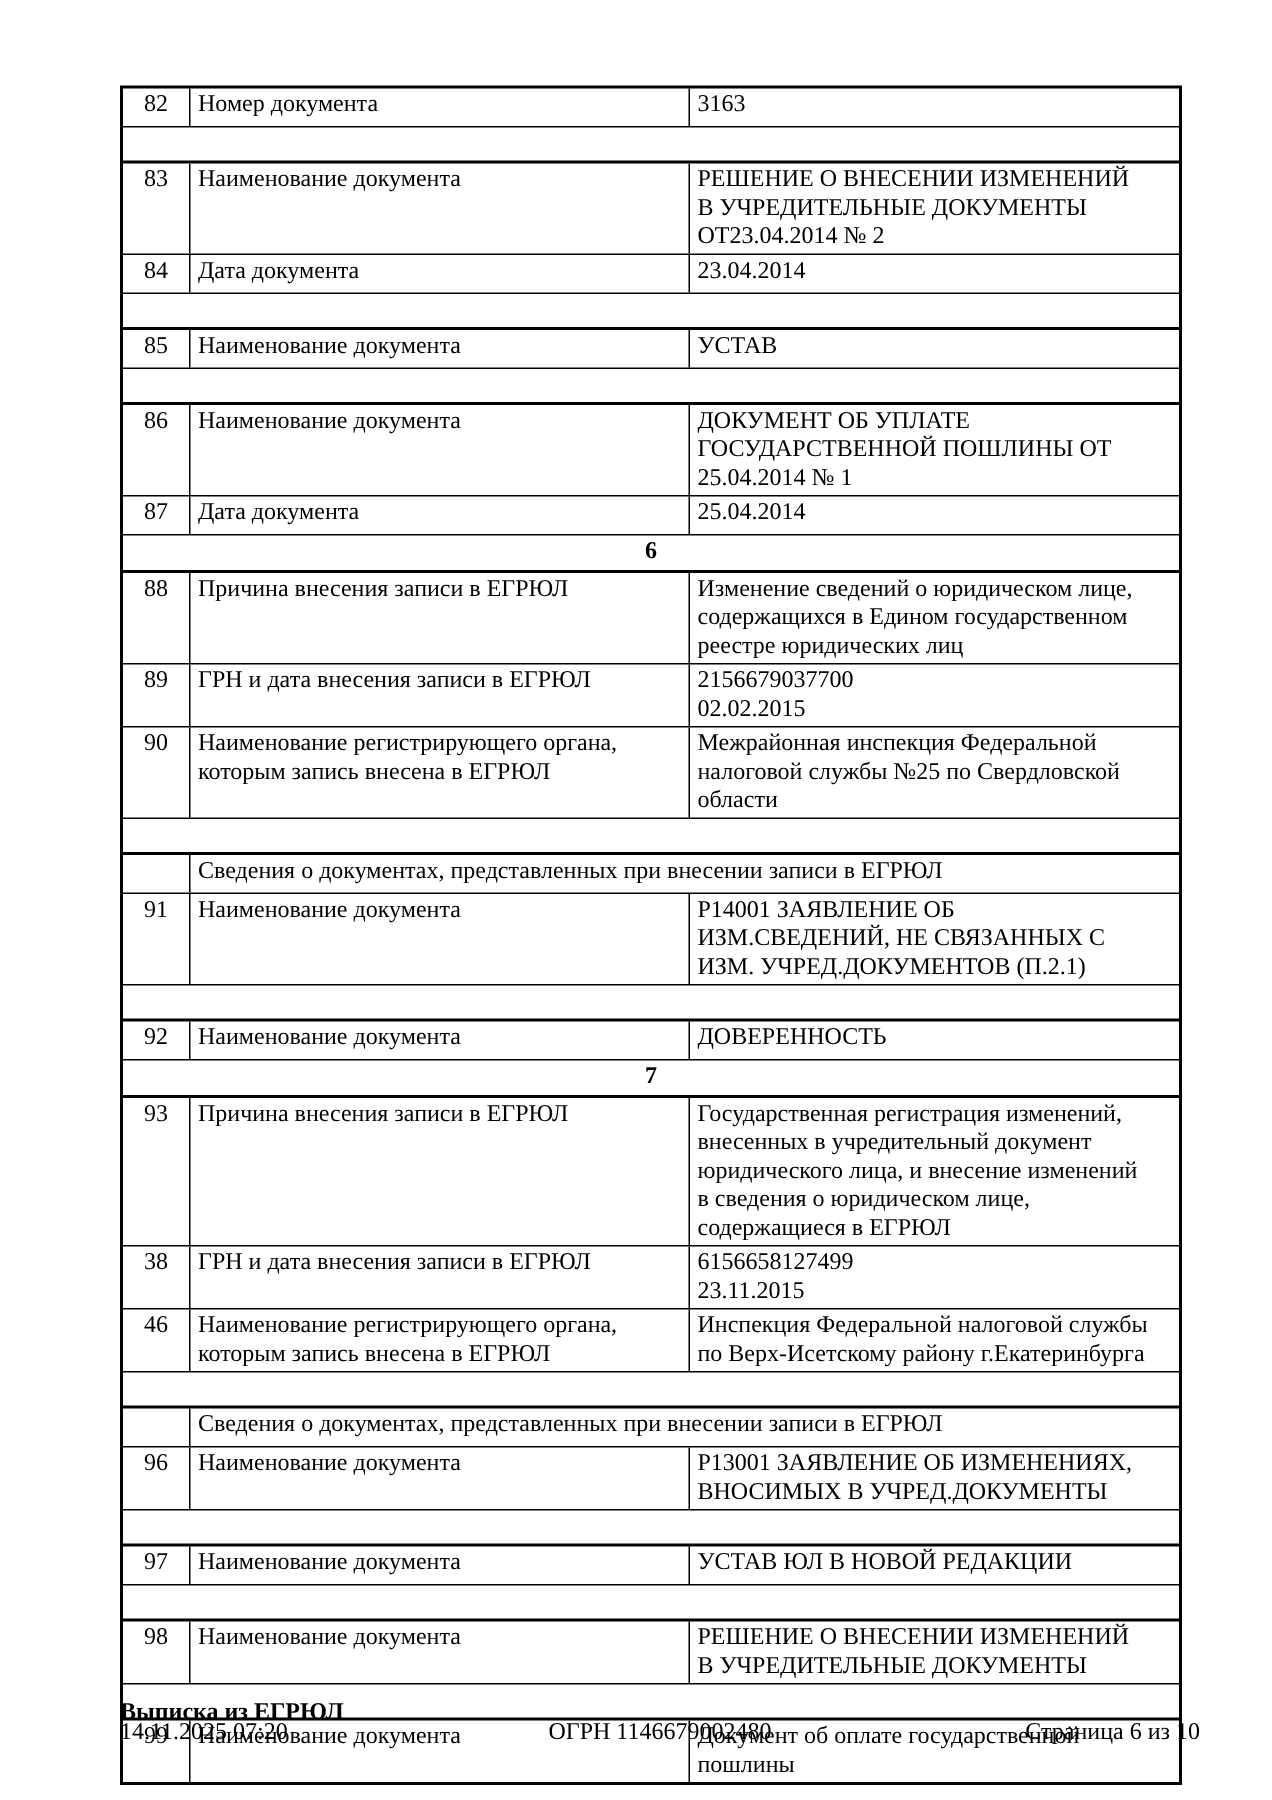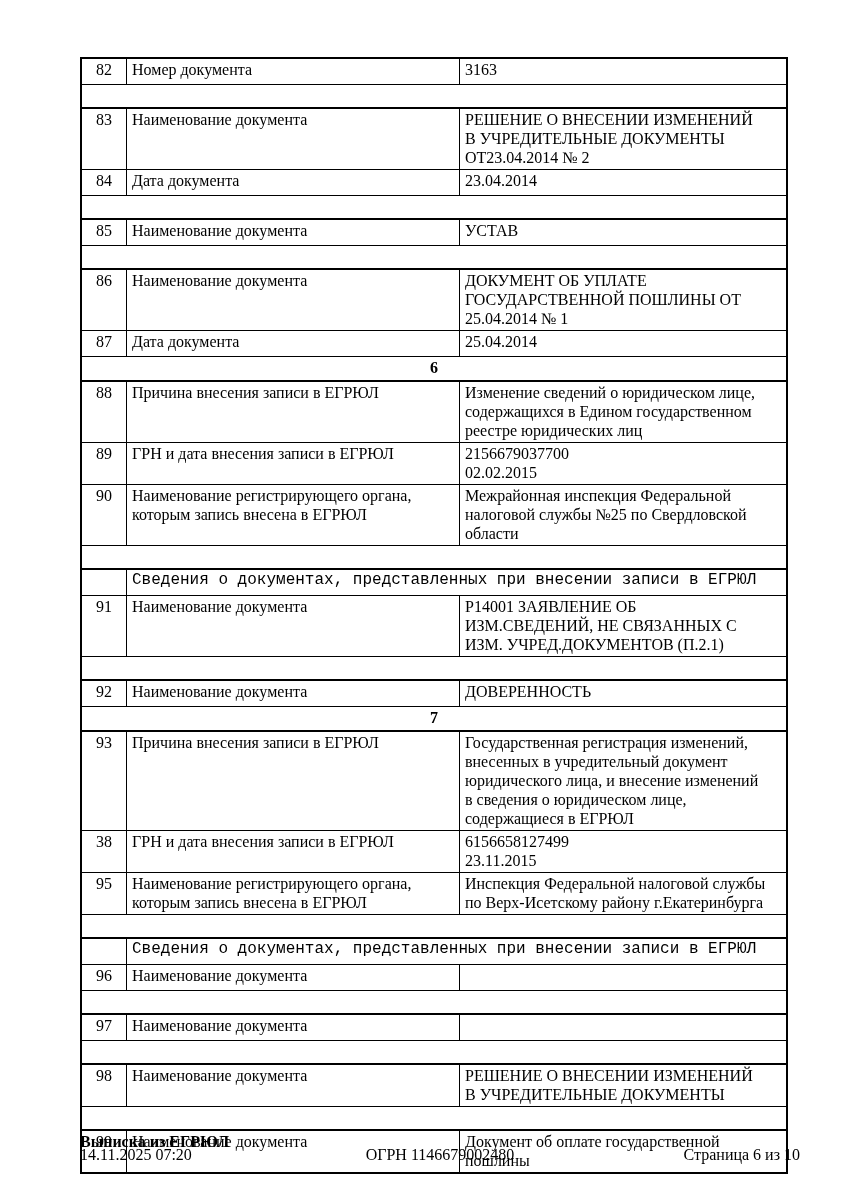--- a/index.html
+++ b/index.html
@@ -48,21 +48,21 @@
   .spacer { height: 22px; min-height: 22px; }
   .section {
     display: block;
     min-height: 21px;
     text-align: center;
     font-weight: bold;
     font-size: 16px;
     line-height: 19px;
     padding: 1px 0 1px 0;
   }
-  .merged { flex: 1 1 auto; font-family: Liberation Mono, monospace; }
+  .merged { flex: 1 1 auto; }
   .footer {
     position: absolute;
     left: 80px;
     top: 1135px;
     width: 720px;
     height: 30px;
     font-size: 16px;
     line-height: 13px;
   }
   .f-left  { position: absolute; left: 0; top: 0; }
@@ -185,44 +185,47 @@
     </div>
 
     <div class="row">
       <div class="c num">38</div>
       <div class="c label">ГРН и дата внесения записи в ЕГРЮЛ</div>
       <div class="c value">6156658127499
 23.11.2015</div>
     </div>
 
     <div class="row">
-      <div class="c num">95</div>
+      <div class="c num">46</div>
       <div class="c label">Наименование регистрирующего органа,
 которым запись внесена в ЕГРЮЛ</div>
       <div class="c value">Инспекция Федеральной налоговой службы
 по Верх-Исетскому району г.Екатеринбурга</div>
     </div>
 
     <div class="row spacer"></div>
 
     <div class="row t2">
       <div class="c num"></div>
       <div class="c merged">Сведения о документах, представленных при внесении записи в ЕГРЮЛ</div>
     </div>
 
     <div class="row">
       <div class="c num">96</div>
       <div class="c label">Наименование документа</div>
+      <div class="c value">Р13001 ЗАЯВЛЕНИЕ ОБ ИЗМЕНЕНИЯХ,
+ВНОСИМЫХ В УЧРЕД.ДОКУМЕНТЫ</div>
     </div>
 
     <div class="row spacer"></div>
 
     <div class="row t2">
       <div class="c num">97</div>
       <div class="c label">Наименование документа</div>
+      <div class="c value">УСТАВ ЮЛ В НОВОЙ РЕДАКЦИИ</div>
     </div>
 
     <div class="row spacer"></div>
 
     <div class="row t2">
       <div class="c num">98</div>
       <div class="c label">Наименование документа</div>
       <div class="c value">РЕШЕНИЕ О ВНЕСЕНИИ ИЗМЕНЕНИЙ
 В УЧРЕДИТЕЛЬНЫЕ ДОКУМЕНТЫ</div>
     </div>

